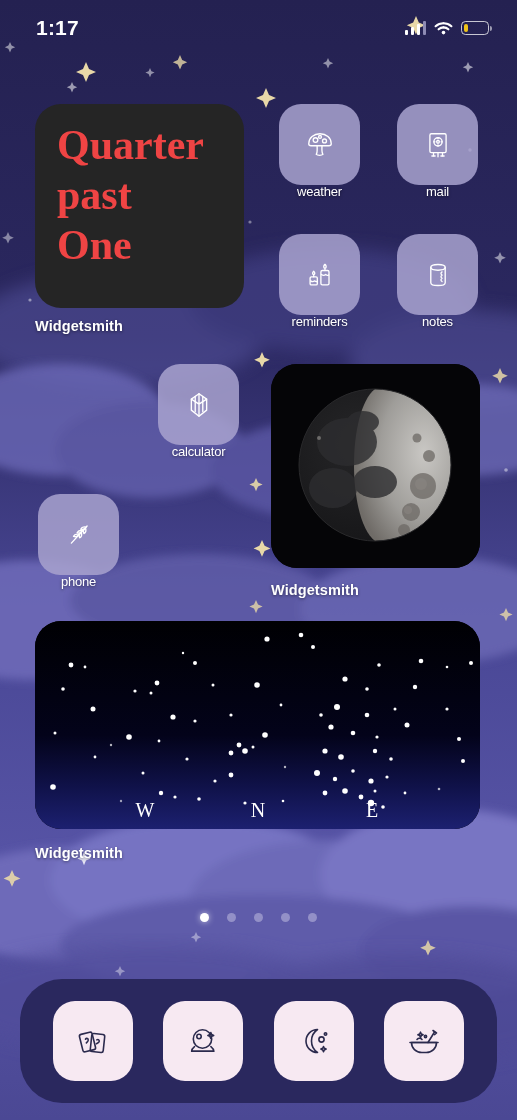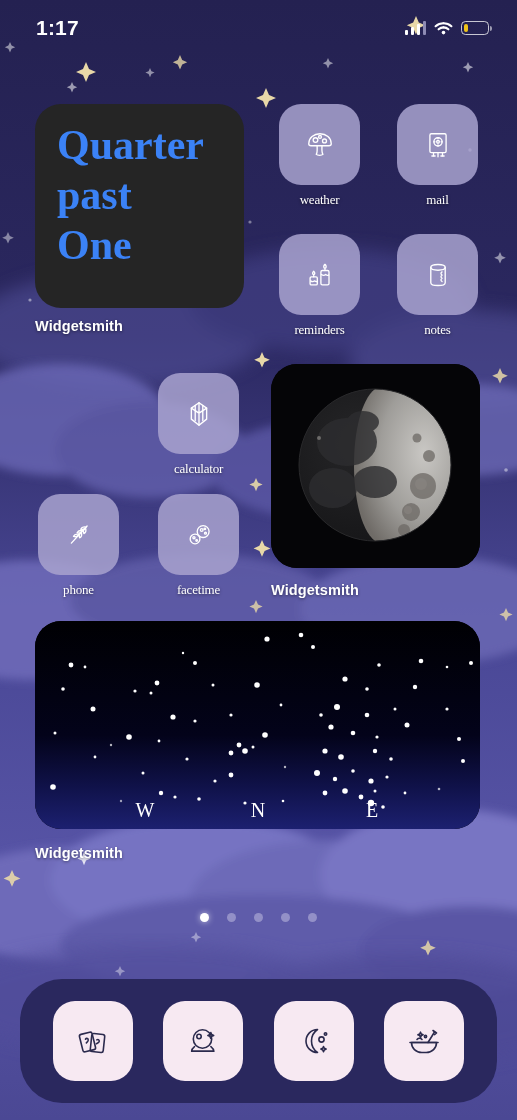--- a/index.html
+++ b/index.html
@@ -46,34 +46,34 @@
     text-align:left; text-shadow:0 1px 3px rgba(0,0,0,.45);
     letter-spacing:.1px; white-space:nowrap;
   }
 
   
   #clock-widget { left:35px; top:104px; width:209px; height:204px;
                   background:#252525; }
   #clock-widget .ctext {
     position:absolute; left:22px; top:16px; right:10px;
     font-family:"Liberation Serif", serif; font-weight:700;
-    font-size:42px; line-height:50px; color:#3b82f6;
+    font-size:42px; line-height:50px; color:#ef4444;
   }
 
   
   .app { position:absolute; width:81px; height:81px; }
   .app .tile {
     width:81px; height:81px; border-radius:22px;
     background:rgba(168,162,206,.86);
     display:flex; align-items:center; justify-content:center;
   }
   .app .tile svg { width:36px; height:36px; display:block; }
   .app .label {
-    position:absolute; top:88px; left:50%; transform:translateX(-50%);
-    font-family:Liberation Serif, serif;
+    position:absolute; top:80px; left:50%; transform:translateX(-50%);
+    font-family:Liberation Sans, sans-serif;
     font-size:13px; color:#ffffff; white-space:nowrap;
     text-shadow:0 1px 3px rgba(0,0,0,.5); letter-spacing:-.2px;
   }
 
   
   #moon-widget { left:271px; top:364px; width:209px; height:204px; background:#050507; }
   #moon-widget svg { display:block; width:209px; height:204px; }
 
   
   #stars-widget { left:35px; top:621px; width:445px; height:208px; background:#000; }
@@ -260,21 +260,21 @@
         <path d="M9.6 26.5c1.4 1 3.2 1 4.4 0 1.2 1 2.4 1 3 .4"></path>
         <rect x="21" y="15" width="9" height="16" rx="1.6"></rect>
         <path d="M25.5 12.5v2.5M25.5 8.2c1.8 1.5 1.8 3.7 0 4.6-1.8-.9-1.8-3.1 0-4.6z"></path>
         <path d="M21.6 19.5c1.5 1.1 3.4 1.1 4.7 0 1.3 1.1 2.6 1.1 3.3.4"></path>
       </svg>
     </div>
     <div class="label">reminders</div>
   </div>
 
 
-  <div class="app" style="left:158px;top:364px;margin-top:9px;">
+  <div class="app" style="left:158px;top:364px;">
     <div class="tile">
       <svg viewBox="0 0 40 40" fill="none" stroke="#ffffff" stroke-width="1.5" stroke-linecap="round" stroke-linejoin="round">
         <path d="M20 7.5l-8.5 6v12.2l8.5 6.8 8.5-6.8V13.5z"></path>
         <path d="M20 7.5v24.8M11.5 13.5L20 19l8.5-5.5"></path>
         <path d="M15.8 10.5v16.7M24.2 10.5v16.7"></path>
       </svg>
     </div>
     <div class="label">calculator</div>
   </div>
 
@@ -285,34 +285,20 @@
         <path d="M27.8 11.2c-2.6-.6-5 .2-5.9 2.3 2.2.9 4.6.1 5.9-2.3z"></path>
         <path d="M23.8 15.2c-2.6-.6-5 .2-5.9 2.3 2.2.9 4.6.1 5.9-2.3z"></path>
         <path d="M19.8 19.2c-2.6-.6-5 .2-5.9 2.3 2.2.9 4.6.1 5.9-2.3z"></path>
         <path d="M27.3 12.5c.8 2.6.2 5-1.9 5.9-1-2.1-.4-4.5 1.9-5.9z"></path>
         <path d="M22.6 17.2c.8 2.6.2 5-1.9 5.9-1-2.1-.4-4.5 1.9-5.9z"></path>
       </svg>
     </div>
     <div class="label">phone</div>
   </div>
 
-  <div class="app" style="left:158px;top:494px;">
-    <div class="tile">
-      <svg viewBox="0 0 40 40" fill="none" stroke="#ffffff" stroke-width="1.5" stroke-linecap="round" stroke-linejoin="round">
-        <circle cx="24.6" cy="16.2" r="6.6"></circle>
-        <circle cx="15.6" cy="24.4" r="5.4"></circle>
-        <circle cx="23" cy="14.4" r="1.5"></circle>
-          <circle cx="27.2" cy="18" r="1.1"></circle>
-        <circle cx="26.5" cy="13.2" r=".9"></circle>
-        <circle cx="14.4" cy="23" r="1.2"></circle>
-          <circle cx="17.4" cy="26" r=".9"></circle>
-      </svg>
-    </div>
-    <div class="label">facetime</div>
-  </div>
 
   <div class="widget" id="moon-widget">
     <svg viewBox="0 0 209 204" xmlns="http://www.w3.org/2000/svg">
       <defs>
         <radialGradient id="litG" cx="0.72" cy="0.42" r="0.75">
           <stop offset="0" stop-color="#d8d6d2"></stop>
           <stop offset="0.6" stop-color="#aaa8a4"></stop>
           <stop offset="1" stop-color="#77736e"></stop>
         </radialGradient>
         <radialGradient id="darkG" cx="0.4" cy="0.36" r="0.78">

